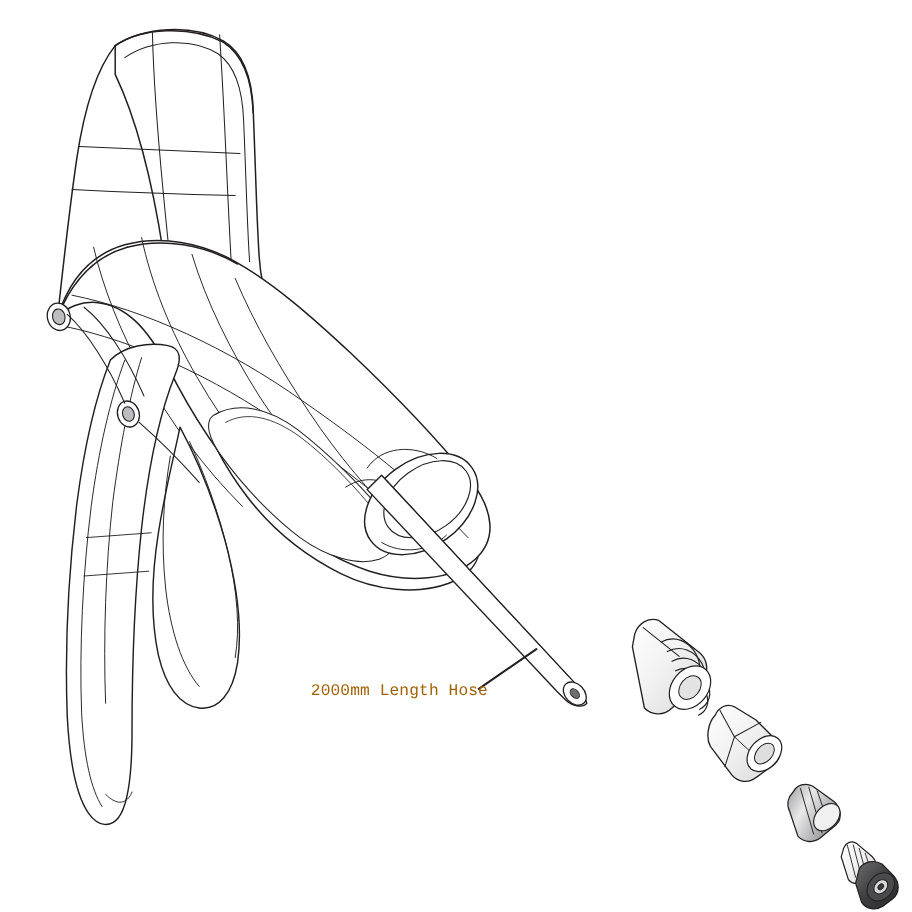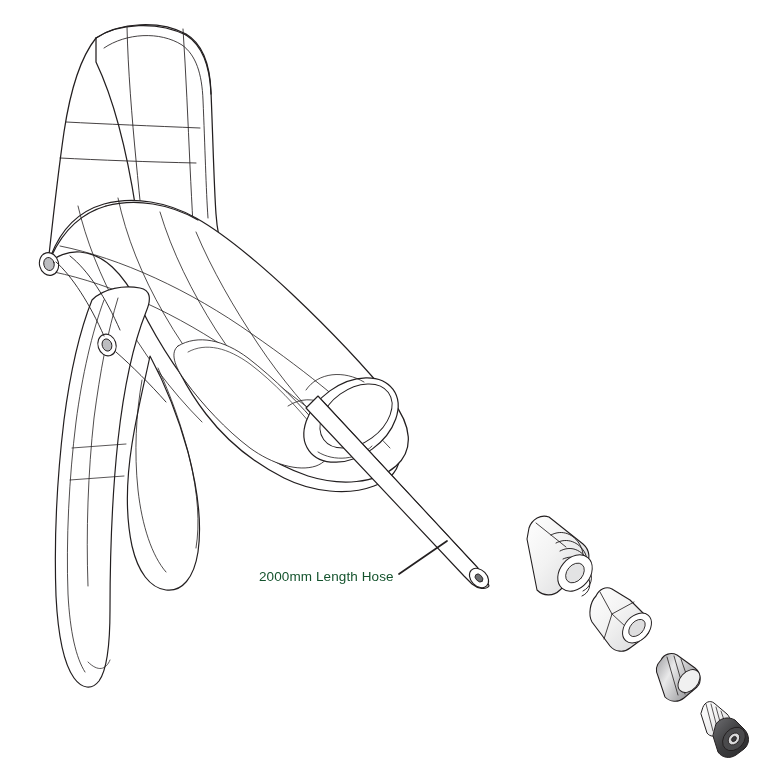--- a/index.html
+++ b/index.html
@@ -6,24 +6,24 @@
   html,body{margin:0;padding:0;background:#ffffff;}
   body{
     width:760px;height:760px;
     font-family:"Liberation Sans", sans-serif;
     overflow:hidden;position:relative;
   }
   #stage{position:relative;width:760px;height:760px;background:#ffffff;}
   #art{position:absolute;left:0;top:0;width:760px;height:760px;}
   .callout-text{
     position:absolute;
-    font-family:Liberation Sans, sans-serif;
+    font-family:Liberation Mono, monospace;
     font-size:13.5px;
     letter-spacing:0.1px;
-    color:#14532d;
+    color:#a16207;
     white-space:nowrap;
     line-height:1;
     user-select:none;
   }
   #hose-label{left:259px;top:570px;}
 </style>
 </head>
 <body>
 
 <div id="stage">

